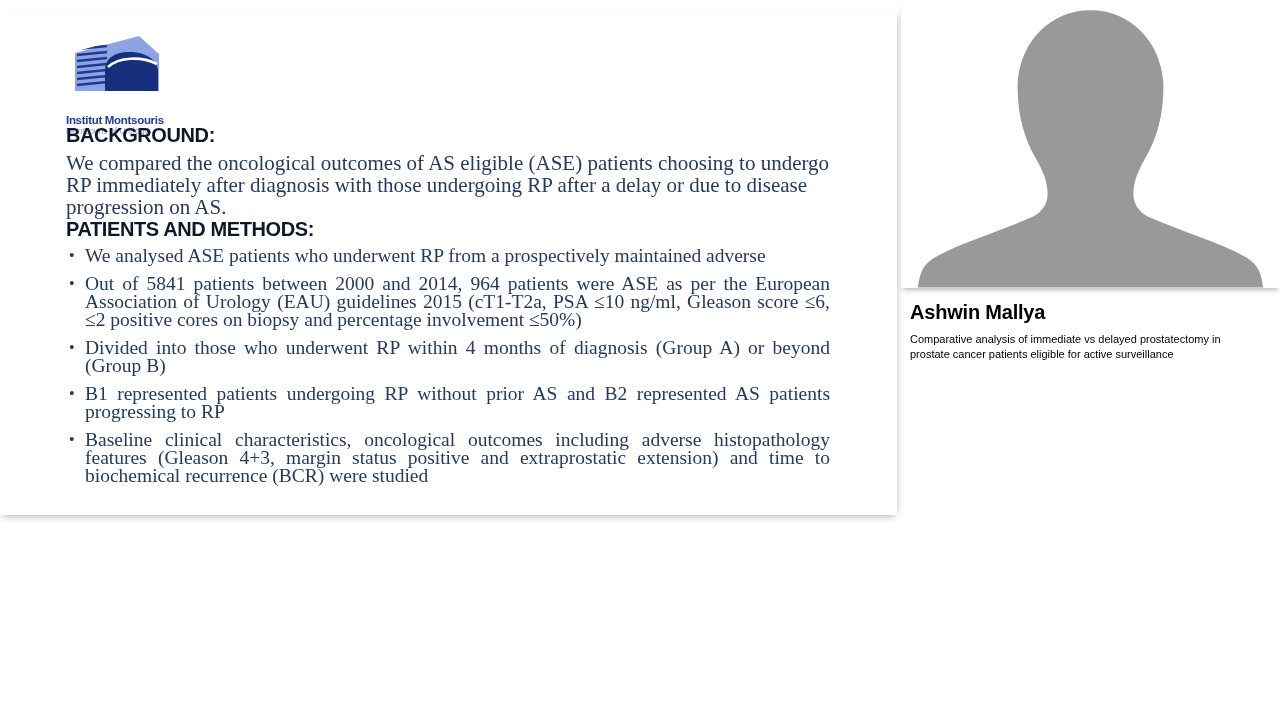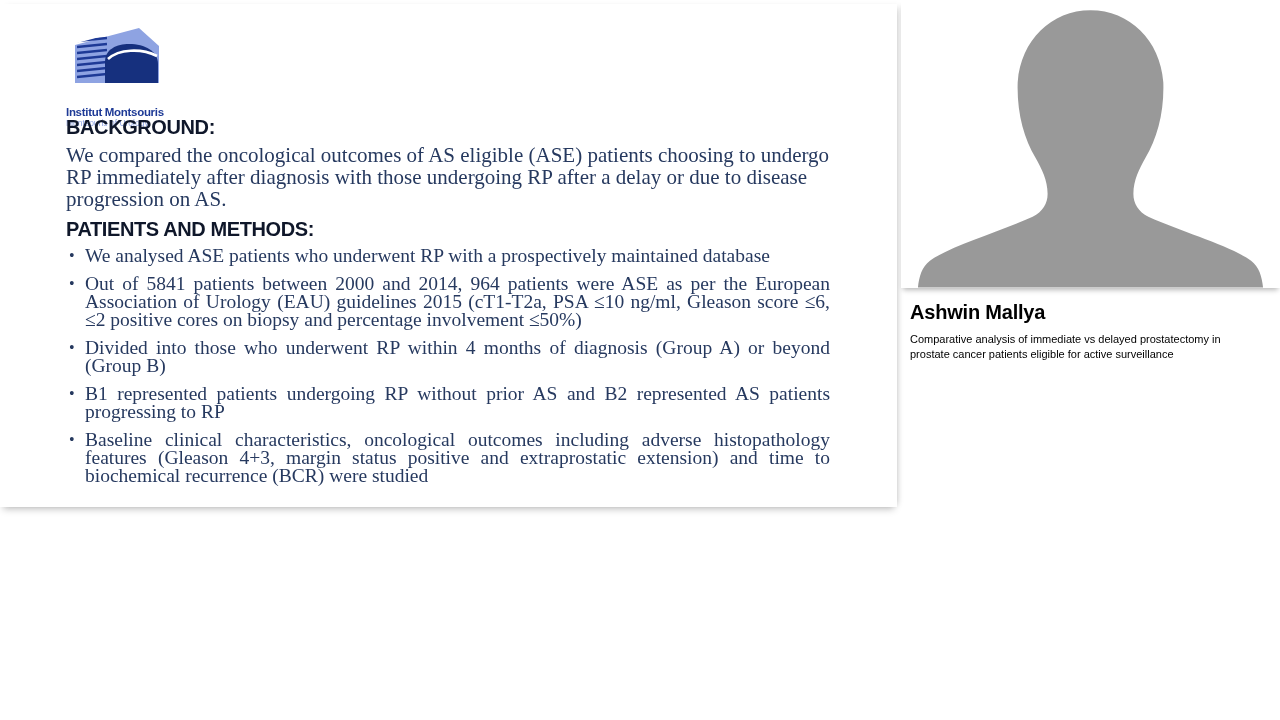--- a/index.html
+++ b/index.html
@@ -6,21 +6,21 @@
   body {
     width:1280px; height:720px;
     background:#ffffff;
     font-family:"Liberation Sans", sans-serif;
     position:relative;
     overflow:hidden;
   }
 
   
   .slide {
-    position:absolute; left:0; top:4px;
+    position:absolute; left:0; top:12px;
     width:897px; height:503px;
     background:#ffffff;
     box-shadow: 4px 0 6px -3px rgba(0,0,0,0.15), 0 5px 7px -3px rgba(0,0,0,0.25);
   }
   .logo { position:absolute; left:66px; top:20px; width:100px; }
   .logo svg { display:block; margin-left:1px; }
   .logo-name {
     font-size:11.5px; font-weight:bold; color:#1e3a96;
     letter-spacing:-0.3px; margin-top:2px; white-space:nowrap;
   }
@@ -31,21 +31,21 @@
   .content {
     position:absolute; left:66px; top:112px; width:764px;
     color:#26395f;
   }
   .hd {
     font-family:"Liberation Sans", sans-serif;
     font-size:20px; font-weight:bold; color:#0f172a;
     letter-spacing:-0.4px;
     margin:0 0 5px 0;
   }
-  .hd.second { margin-top:8px; margin-bottom:6px; }
+  .hd.second { margin-bottom:6px; }
   .bgtext {
     font-family:"Liberation Serif", serif;
     font-size:21px; line-height:22px;
     margin:0; text-align:left;
   }
   ul.bullets {
     list-style:none; margin:6px 0 0 0; padding:0;
     font-family:"Liberation Serif", serif;
     font-size:19.5px; line-height:18px;
   }
@@ -110,21 +110,21 @@
     <div class="logo-name">Institut Montsouris</div>
     <div class="logo-dept">Montsouris of Urology</div>
   </div>
 
   <div class="content">
     <h2 class="hd">BACKGROUND:</h2>
     <p class="bgtext">We compared the oncological outcomes of AS eligible (ASE) patients choosing to undergo RP immediately after diagnosis with those undergoing RP after a delay or due to disease progression on AS.</p>
 
     <h2 class="hd second">PATIENTS AND METHODS:</h2>
     <ul class="bullets">
-      <li class="left">We analysed ASE patients who underwent RP with a prospectively maintained database</li>
+      <li class="left">We analysed ASE patients who underwent RP from a prospectively maintained adverse</li>
       <li>Out of 5841 patients between 2000 and 2014, 964 patients were ASE as per the European Association of Urology (EAU) guidelines 2015 (cT1-T2a, PSA ≤10 ng/ml, Gleason score ≤6, ≤2 positive cores on biopsy and percentage involvement ≤50%)</li>
       <li>Divided into those who underwent RP within 4 months of diagnosis (Group A) or beyond (Group B)</li>
       <li>B1 represented patients undergoing RP without prior AS and B2 represented AS patients progressing to RP</li>
       <li>Baseline clinical characteristics, oncological outcomes including adverse histopathology features (Gleason 4+3, margin status positive and extraprostatic extension) and time to biochemical recurrence (BCR) were studied</li>
     </ul>
   </div>
 </section>
 
 <aside class="right">
   <div class="video">

